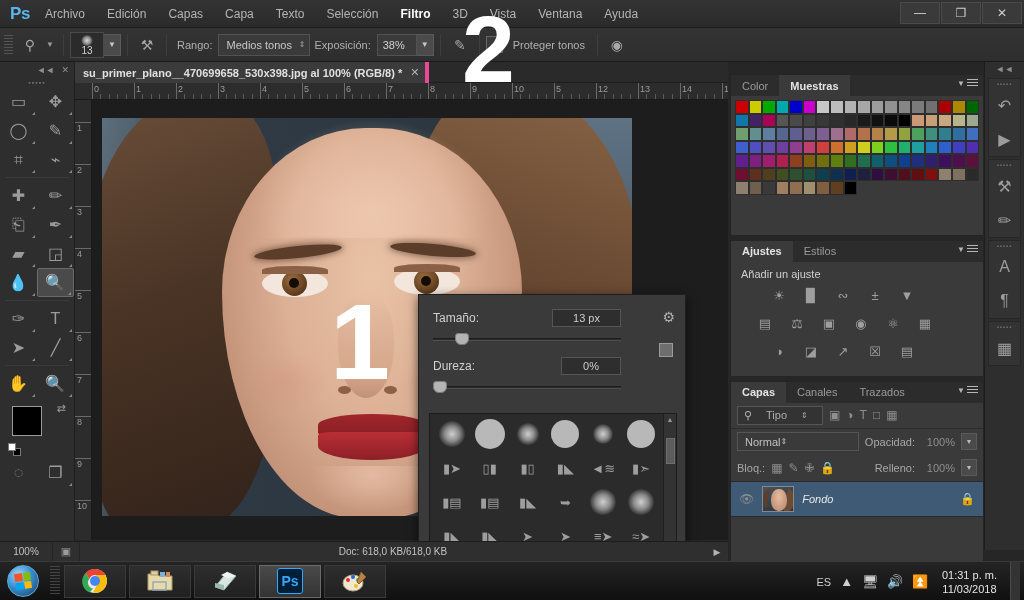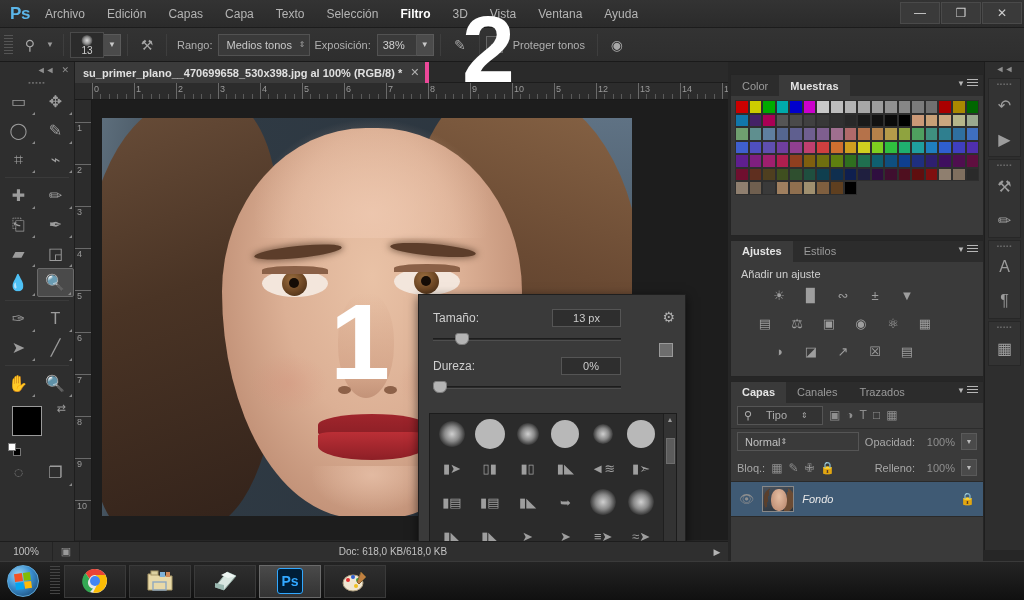--- a/index.html
+++ b/index.html
@@ -978,15 +978,27 @@
     <div class="tb-app">
       <svg width="28" height="24" viewBox="0 0 28 24">
           <ellipse cx="12" cy="14" rx="10" ry="8" fill="#f0e6d2" stroke="#b0a080"></ellipse>
           <circle cx="7" cy="11" r="2" fill="#e03030"></circle>
           <circle cx="12" cy="8" r="2" fill="#3060d0"></circle>
           <circle cx="17" cy="11" r="2" fill="#30b050"></circle>
           <circle cx="15" cy="17" r="2" fill="#f0c020"></circle>
           <path d="M20 3 L25 8 L18 15 L16 13 Z" fill="#c08040" stroke="#806030"></path>
         </svg>
     </div>
+    <div class="tray">
+      <span class="tray-lang">ES</span>
+      <span class="tray-ic">▲</span>
+      <span class="tray-ic">🖥</span>
+      <span class="tray-ic">🔊</span>
+      <span class="tray-ic">⏫</span>
+      <span class="tray-clock">
+        <span style="display:block">01:31 p. m.</span>
+        <span style="display:block">11/03/2018</span>
+      </span>
+      <span class="showdesk"></span>
+    </div>
   </div>
 
 </div>
 
 </body></html>

